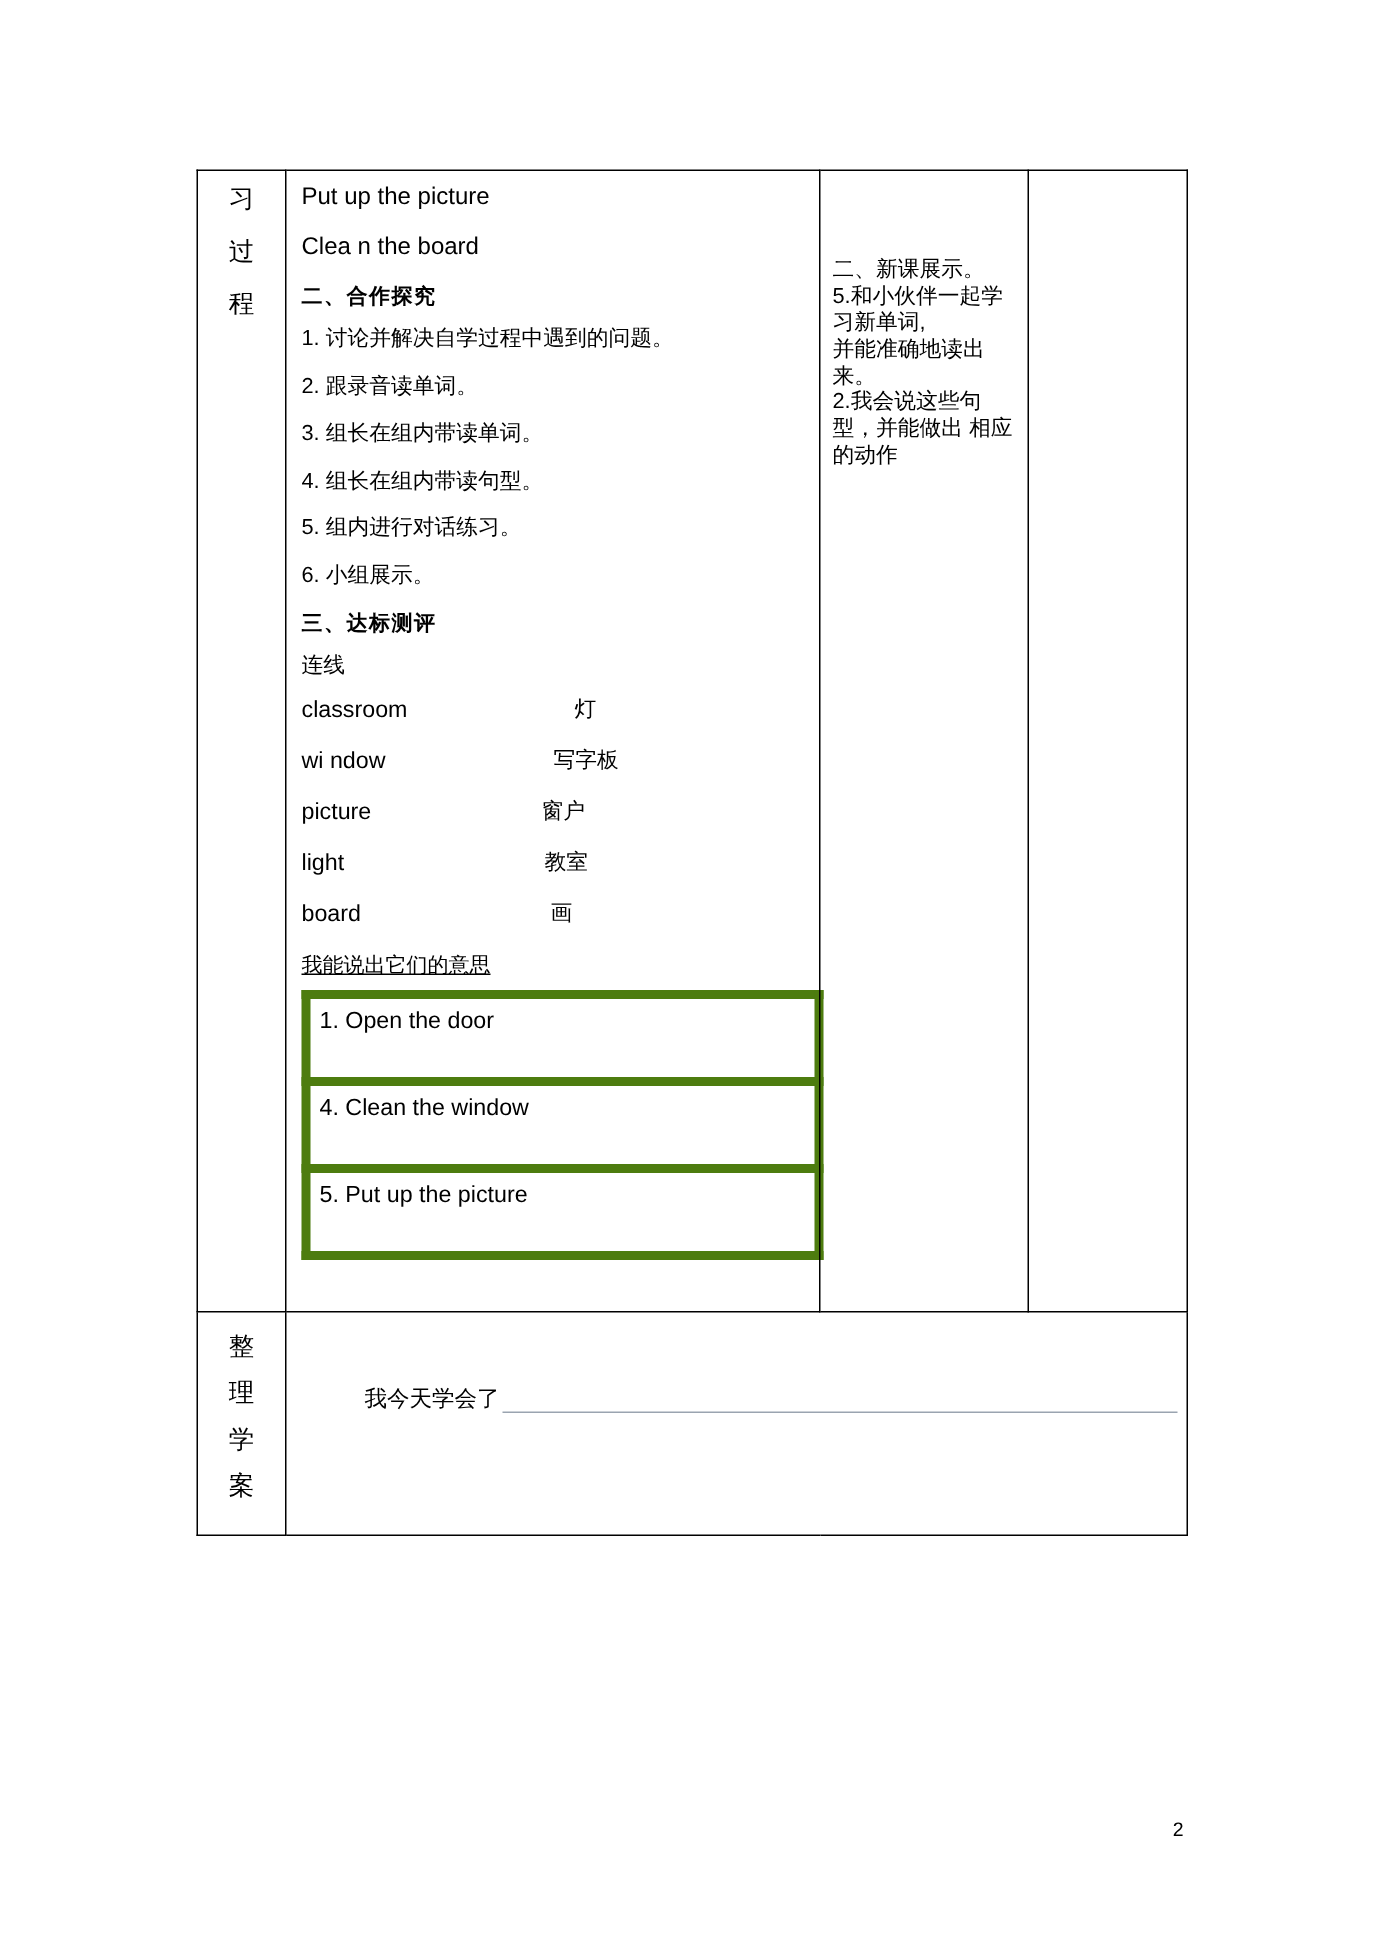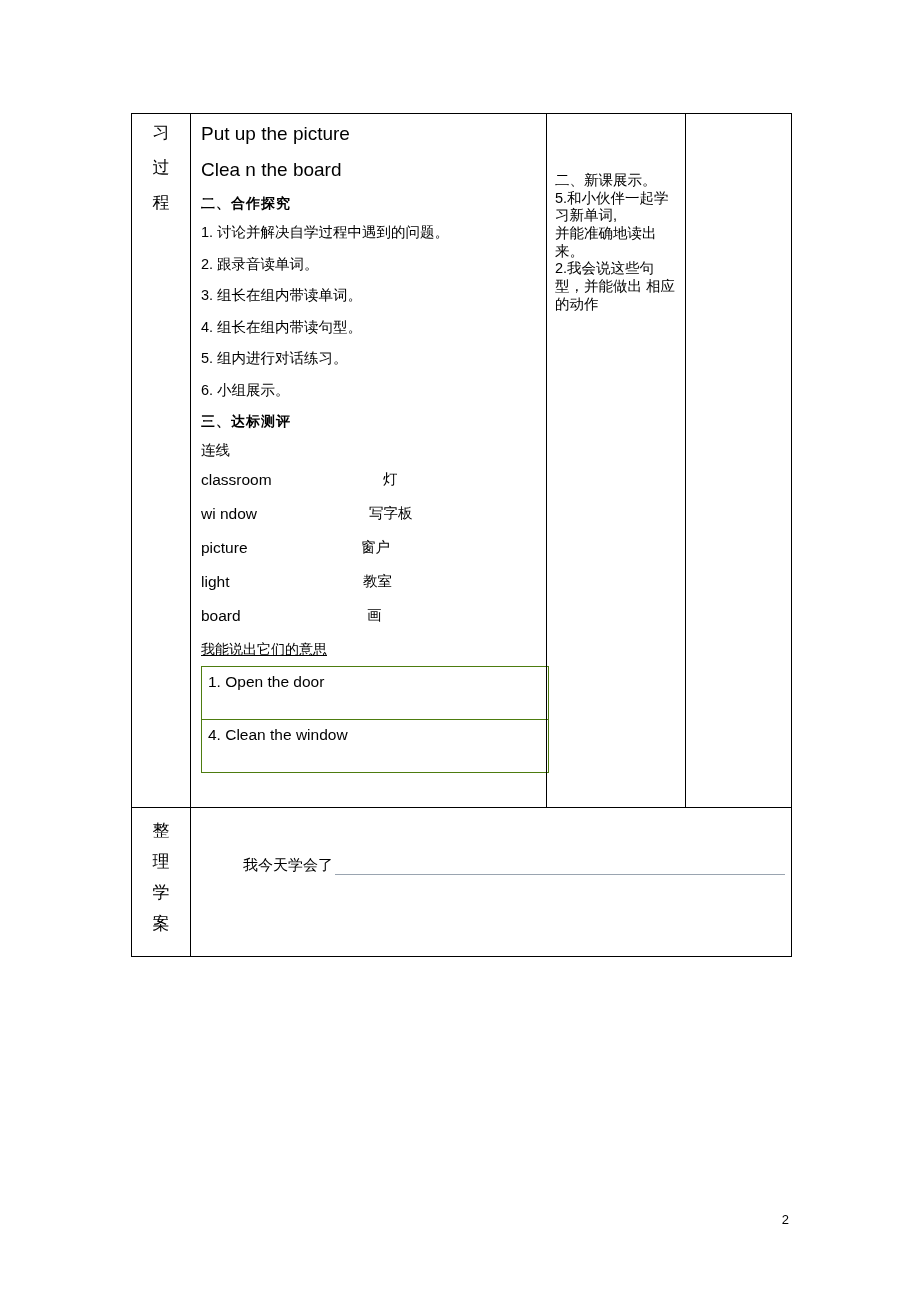--- a/index.html
+++ b/index.html
@@ -53,21 +53,21 @@
   .vlabel span {
     display: block;
     margin: 0 auto 18px auto;
   }
 
   .cell-pad {
     padding: 10px 8px 6px 10px;
   }
 
   .ln {
-    font-size: 19px;
+    font-size: 16px;
     line-height: 1.0;
     margin: 0 0 17px 0;
     white-space: pre;
   }
   .ln-cn {
     font-size: 14.5px;
     line-height: 1.0;
     margin: 0 0 17px 0;
     white-space: pre;
   }
@@ -111,21 +111,21 @@
   }
 
   
   .sent-table {
     border-collapse: collapse;
     table-layout: fixed;
     width: 348px;
     margin: 0 0 0 0;
   }
   .sent-table td {
-    border: 1px solid #4d7c0f;
+    border: 6px solid #4d7c0f;
     height: 46px;
     padding: 6px 0 0 6px;
     font-size: 15.5px;
     vertical-align: top;
   }
   .sent-table tr.empty td {
     height: 22px;
     border-bottom: none;
     border-left: none;
     border-right: none;
@@ -235,20 +235,23 @@
             <p class="note-cn">我能说出它们的意思</p>
 
             <table class="sent-table">
               <tbody>
                 <tr>
                   <td>1. Open the door</td>
                 </tr>
                 <tr>
                   <td>4. Clean the window</td>
                 </tr>
+                <tr>
+                  <td>5. Put up the picture</td>
+                </tr>
                 <tr class="empty">
                   <td></td>
                 </tr>
               </tbody>
             </table>
           </div>
         </td>
 
         <td class="col-right">
           <div class="right-cn">二、新课展示。

